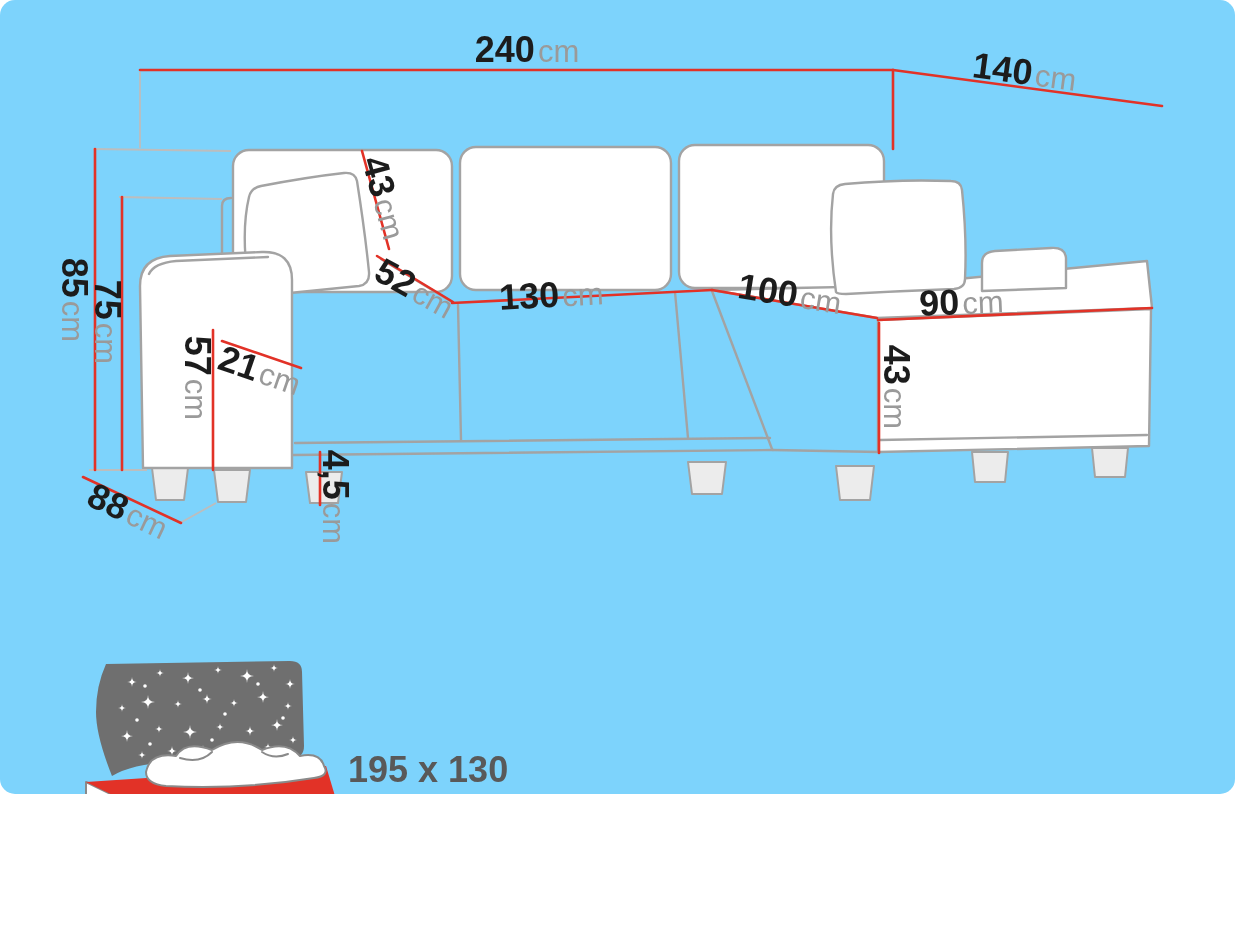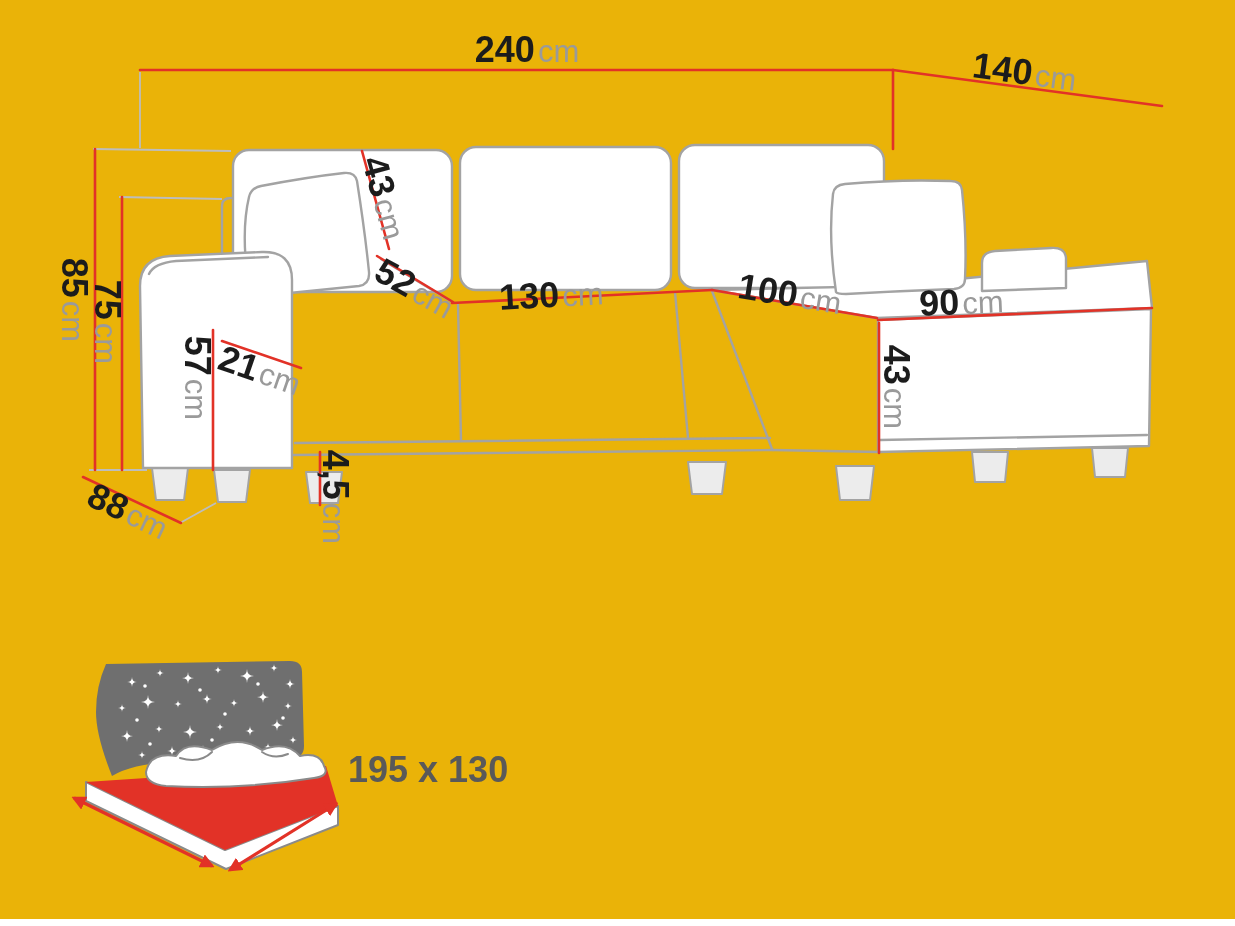--- a/index.html
+++ b/index.html
@@ -1,17 +1,17 @@
 <!DOCTYPE html>
 <html style="--dimension: #e23227; --outline: #a3a3a3; --outline_light: #bdbdbd; --number: #1c1c1c; --unit: #9a9a9a; --headboard: #6f6f6f; --mattress: #e23227; --size_text: #595959;"><head>
 <meta charset="utf-8">
 <style>
   html,body{margin:0;padding:0;background:#ffffff;}
-  .wrap{width:1235px;height:919px;position:relative;overflow:hidden;background:#eab308;
-        font-family:"Liberation Sans", sans-serif;}
+  .wrap{width:1235px;height:794px;position:relative;overflow:hidden;background:#7dd3fc;
+        font-family:"Liberation Sans", sans-serif;border-radius:15px;}
   svg{display:block;}
   .num{font-weight:bold;font-size:36px;fill:var(--number,#1c1c1c);}
   .unit{font-weight:normal;font-size:31px;fill:var(--unit,#9a9a9a);}
   .size{font-weight:bold;font-size:36px;fill:var(--size_text,#595959);}
   .dim{stroke:var(--dimension,#e23227);stroke-width:2.6;fill:none;stroke-linecap:round;}
   .sofa{stroke:var(--outline,#a3a3a3);stroke-width:2.4;fill:none;stroke-linejoin:round;stroke-linecap:round;}
   .sofaf{stroke:var(--outline,#a3a3a3);stroke-width:2.4;fill:#ffffff;stroke-linejoin:round;stroke-linecap:round;}
   .tick{stroke:var(--outline_light,#bdbdbd);stroke-width:1.8;fill:none;}
   .leg{stroke:var(--outline,#a3a3a3);stroke-width:2;fill:#ececec;stroke-linejoin:round;}
   .hb{fill:var(--headboard,#6f6f6f);}

